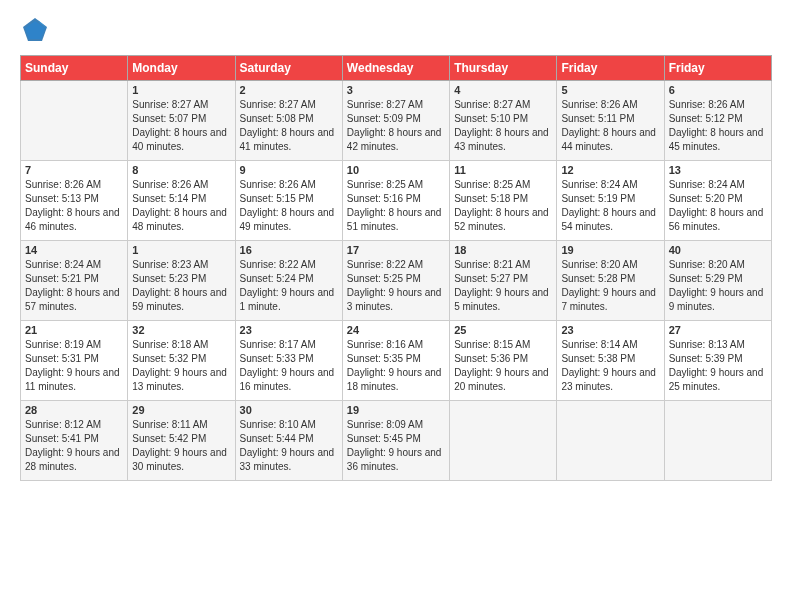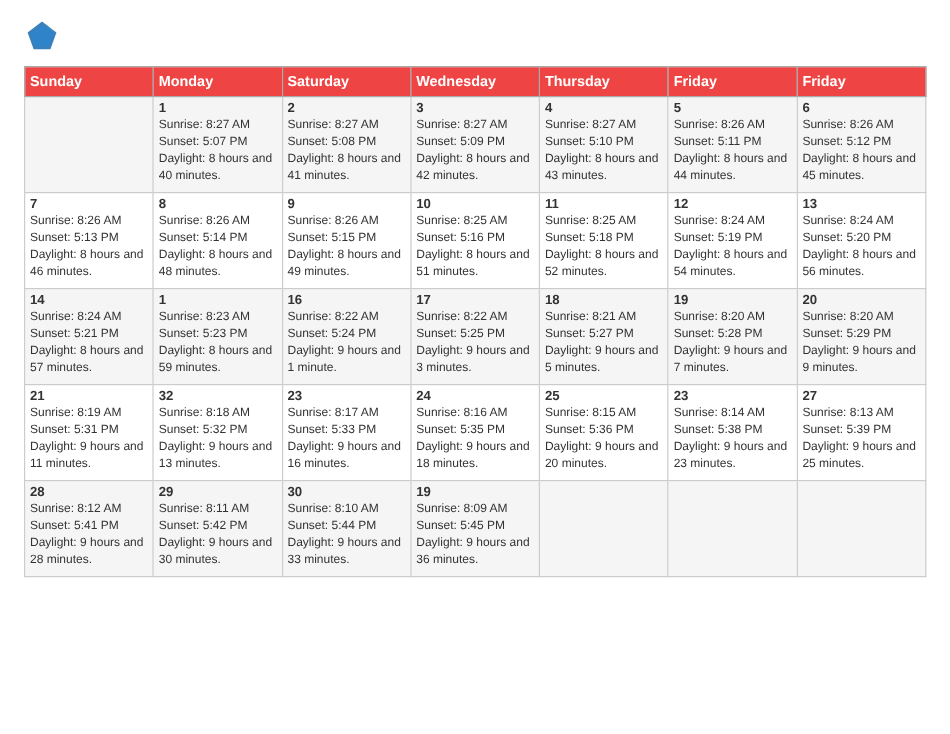--- a/index.html
+++ b/index.html
@@ -208,21 +208,21 @@
           </td>
           <td>
             <span class="day-number">18</span>
             <div class="cell-content">Sunrise: 8:21 AM<br>Sunset: 5:27 PM<br>Daylight: 9 hours and 5 minutes.</div>
           </td>
           <td>
             <span class="day-number">19</span>
             <div class="cell-content">Sunrise: 8:20 AM<br>Sunset: 5:28 PM<br>Daylight: 9 hours and 7 minutes.</div>
           </td>
           <td>
-            <span class="day-number">20</span>
+            <span class="day-number">40</span>
             <div class="cell-content">Sunrise: 8:20 AM<br>Sunset: 5:29 PM<br>Daylight: 9 hours and 9 minutes.</div>
           </td>
         </tr>
         <tr>
           <td>
             <span class="day-number">21</span>
             <div class="cell-content">Sunrise: 8:19 AM<br>Sunset: 5:31 PM<br>Daylight: 9 hours and 11 minutes.</div>
           </td>
           <td>
             <span class="day-number">32</span>

